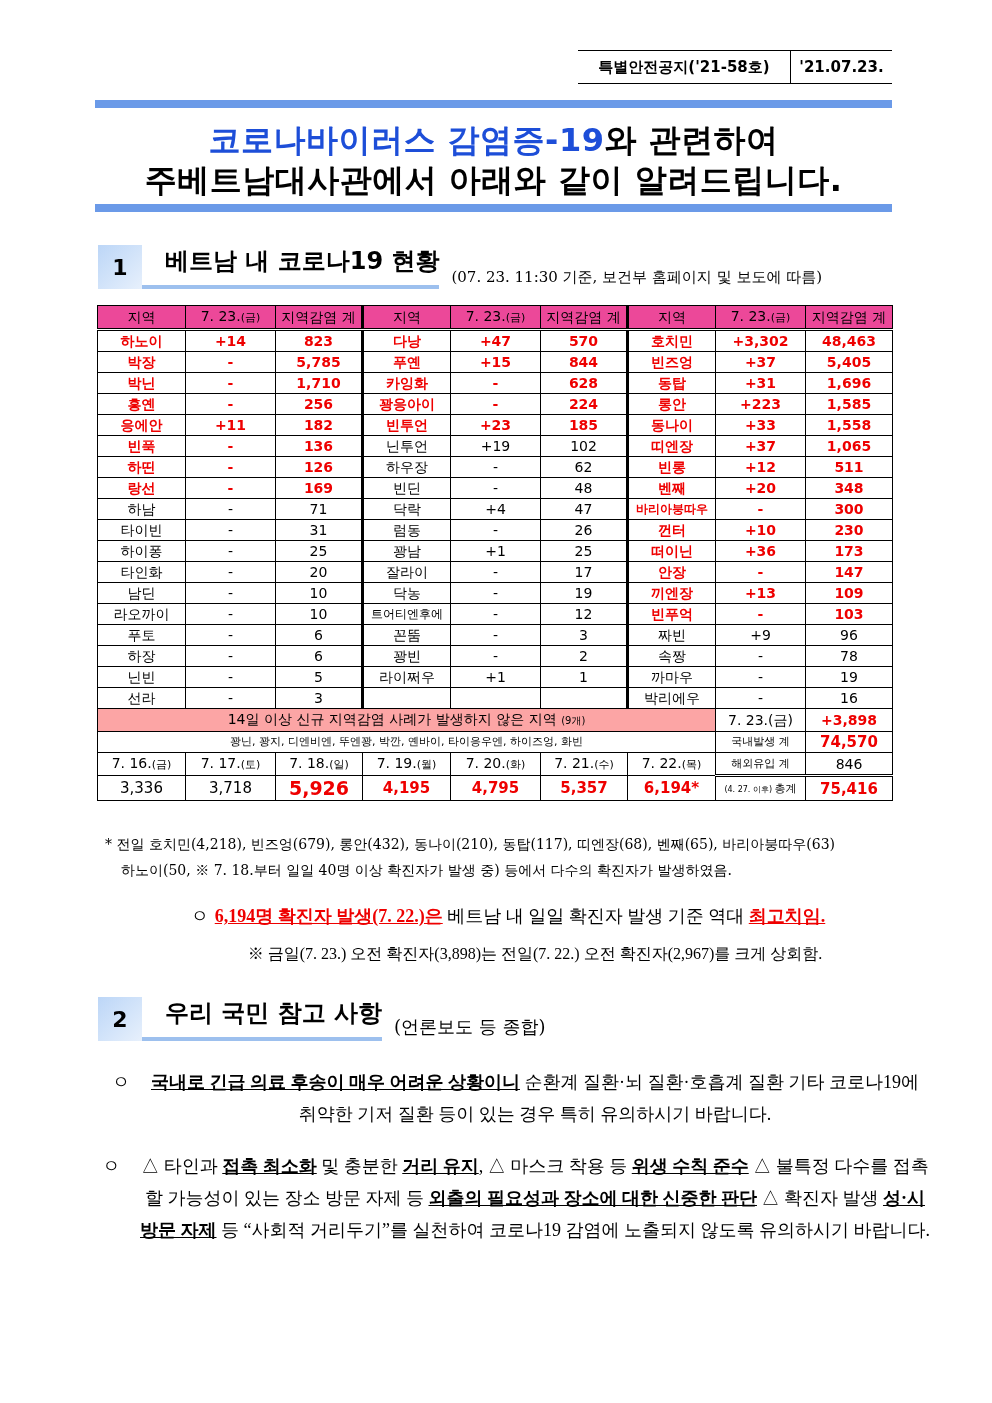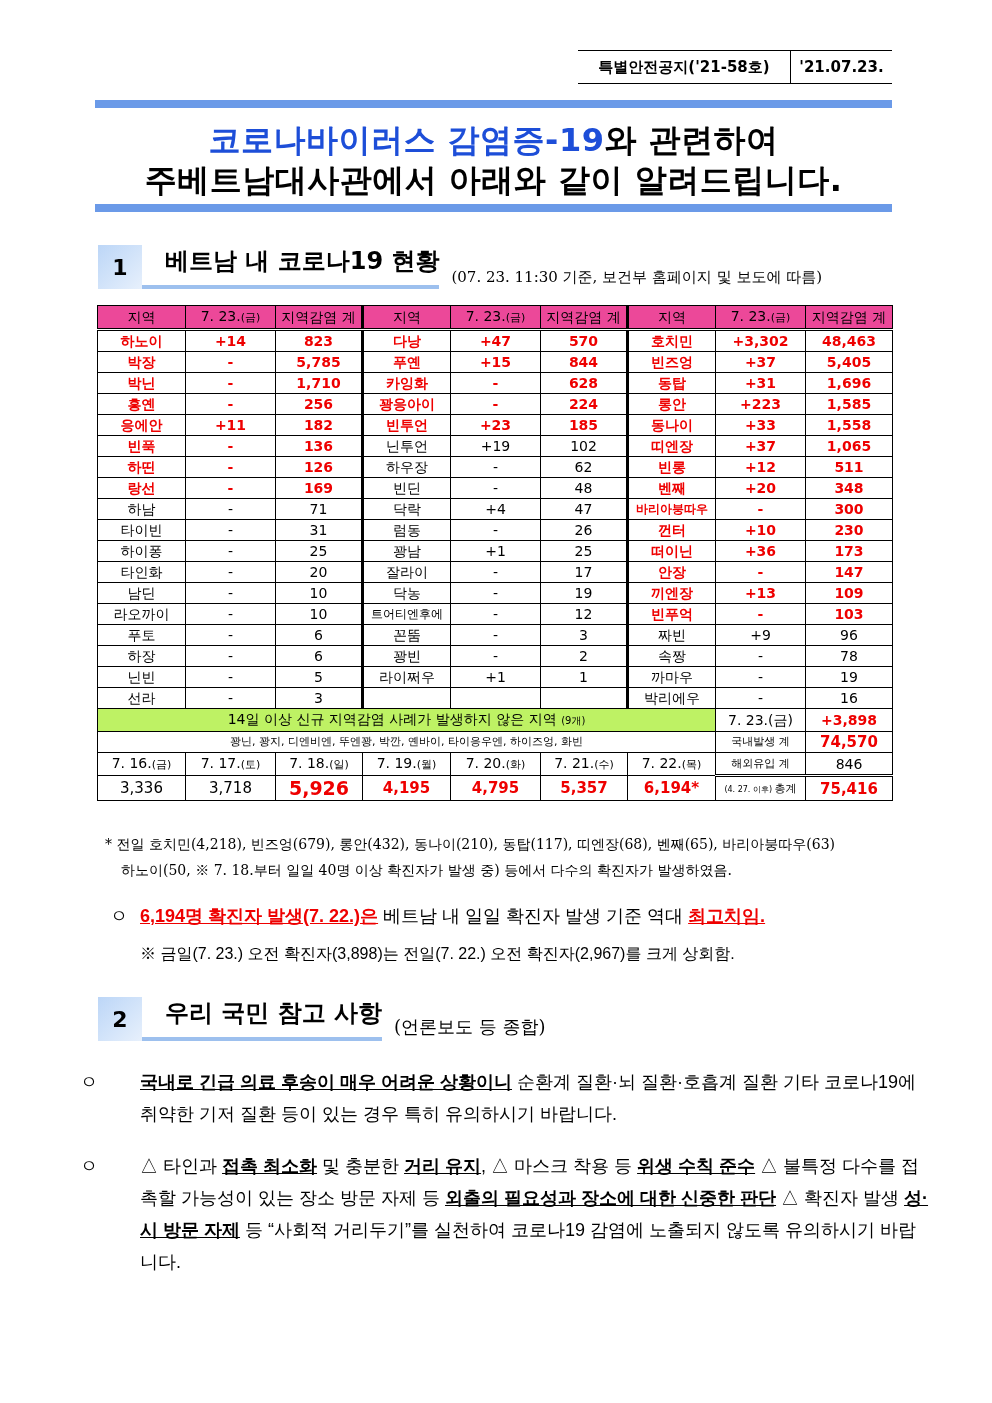--- a/index.html
+++ b/index.html
@@ -14,23 +14,23 @@
   .sec-num { width: 44px; height: 44px; background: linear-gradient(135deg,#bcd6f7,#e7f0fc); display: flex; align-items: center; justify-content: center; font-size: 22px; font-weight: bold; }
   .sec-title { font-size: 24px; font-weight: bold; padding: 0 0 6px 23px; border-bottom: 4px solid #9dc0ee; height: 36px; line-height: 36px; }
   .sec-sub { font-family: "DejaVu Serif", serif; font-size: 15px; margin-left: 12px; padding-bottom: 2px; }
   table.stats { position: absolute; left: 97px; top: 305px; width: 795px; border-collapse: collapse; font-size: 14px; table-layout: fixed; }
   table.stats td { border: 1px solid #000; text-align: center; height: 20px; padding: 0; line-height: 20px; white-space: nowrap; overflow: hidden; }
   table.stats tr.hdr td { background: #ec4899; border-bottom: 3px double #000; }
   table.stats td.thick-l { border-left: 3px solid #000; }
   .r { color: #e00; font-weight: bold; }
   .sm { font-size: 10px; }
   .sm11 { font-size: 11px; }
-  .gray { background: #bef264; }
+  .gray { background: #fca5a5; }
   .notes { position: absolute; left: 105px; width: 800px; font-family: "DejaVu Serif", serif; font-size: 14px; line-height: 26px; }
-  .bul { position: absolute; left: 110px; width: 790px; font-family: Liberation Sans, sans-serif; font-size: 18px; line-height: 32px; }
+  .bul { position: absolute; left: 110px; width: 790px; font-family: Liberation Serif, serif; font-size: 18px; line-height: 32px; text-align: center; }
   .bul .o { display: inline-block; width: 30px; }
   .u { text-decoration: underline; font-weight: bold; }
   .redb { color: #e00; font-weight: bold; text-decoration: underline; }
 </style>
 </head>
 <body>
 
 <div class="notice-box">
   <div class="no">특별안전공지('21-58호)</div>
   <div class="dt">'21.07.23.</div>

